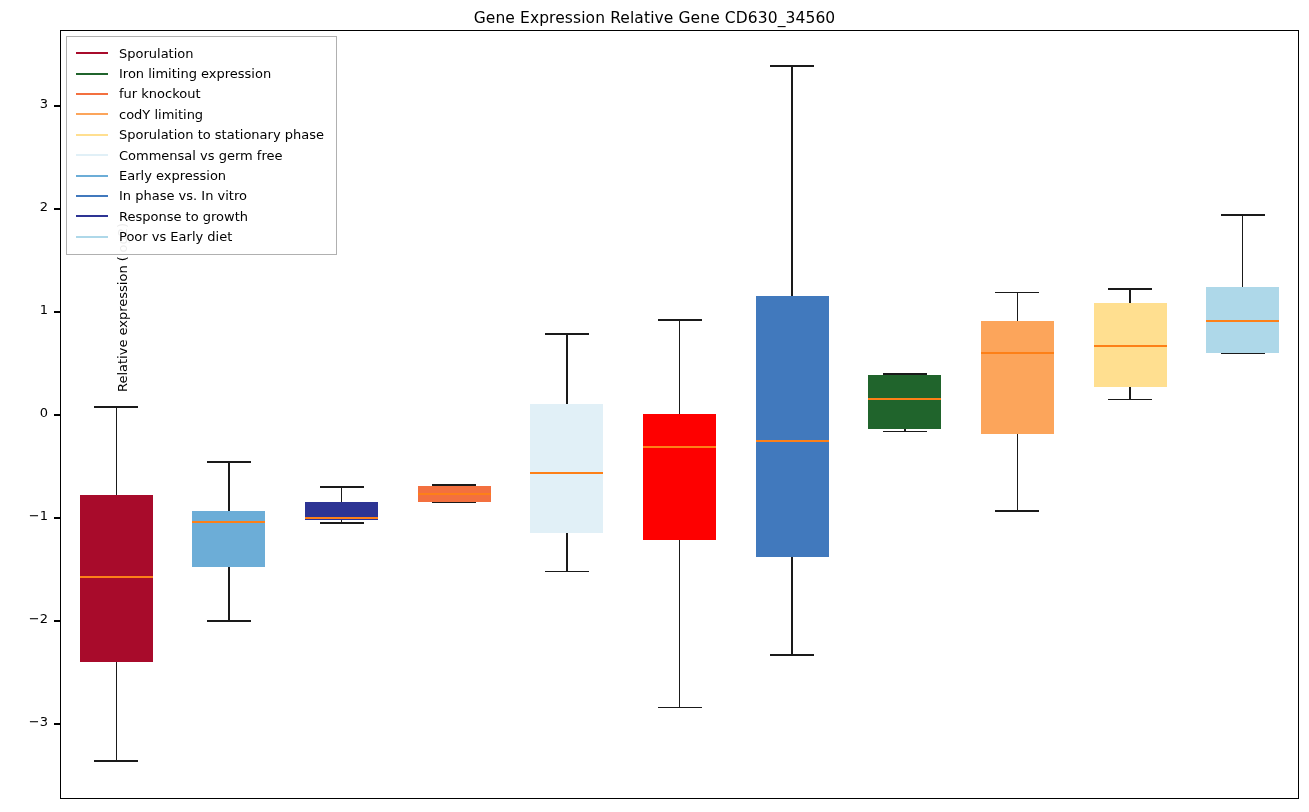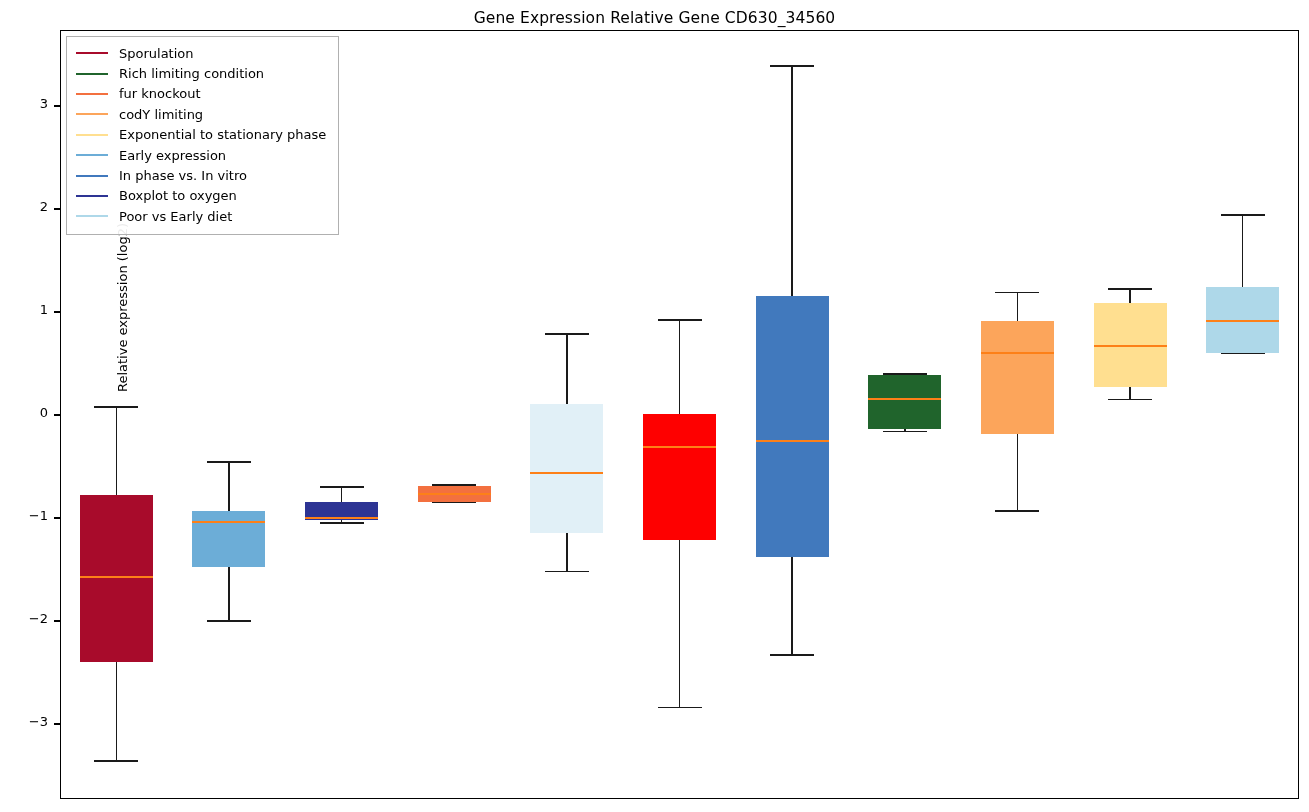--- a/index.html
+++ b/index.html
@@ -176,45 +176,49 @@
       </div>
     </div>
 
   <div id="legend">
       <div class="row">
         <span class="swatch" style="border-top-color: rgb(168, 11, 43);"></span>
         <span class="ltext">Sporulation</span>
       </div>
       <div class="row">
         <span class="swatch" style="border-top-color: rgb(32, 100, 44);"></span>
-        <span class="ltext">Rich limiting condition</span>
+        <span class="ltext">Iron limiting expression</span>
       </div>
       <div class="row">
         <span class="swatch" style="border-top-color: rgb(243, 112, 63);"></span>
         <span class="ltext">fur knockout</span>
       </div>
       <div class="row">
         <span class="swatch" style="border-top-color: rgb(252, 165, 91);"></span>
         <span class="ltext">codY limiting</span>
       </div>
       <div class="row">
         <span class="swatch" style="border-top-color: rgb(255, 223, 144);"></span>
-        <span class="ltext">Exponential to stationary phase</span>
+        <span class="ltext">Sporulation to stationary phase</span>
+      </div>
+      <div class="row">
+        <span class="swatch" style="border-top-color: rgb(225, 240, 247);"></span>
+        <span class="ltext">Commensal vs germ free</span>
       </div>
       <div class="row">
         <span class="swatch" style="border-top-color: rgb(108, 173, 215);"></span>
         <span class="ltext">Early expression</span>
       </div>
       <div class="row">
         <span class="swatch" style="border-top-color: rgb(65, 121, 189);"></span>
         <span class="ltext">In phase vs. In vitro</span>
       </div>
       <div class="row">
         <span class="swatch" style="border-top-color: rgb(45, 52, 148);"></span>
-        <span class="ltext">Boxplot to oxygen</span>
+        <span class="ltext">Response to growth</span>
       </div>
       <div class="row">
         <span class="swatch" style="border-top-color: rgb(174, 216, 233);"></span>
         <span class="ltext">Poor vs Early diet</span>
       </div>
     </div>
 
 </div>
 
 </body></html>

